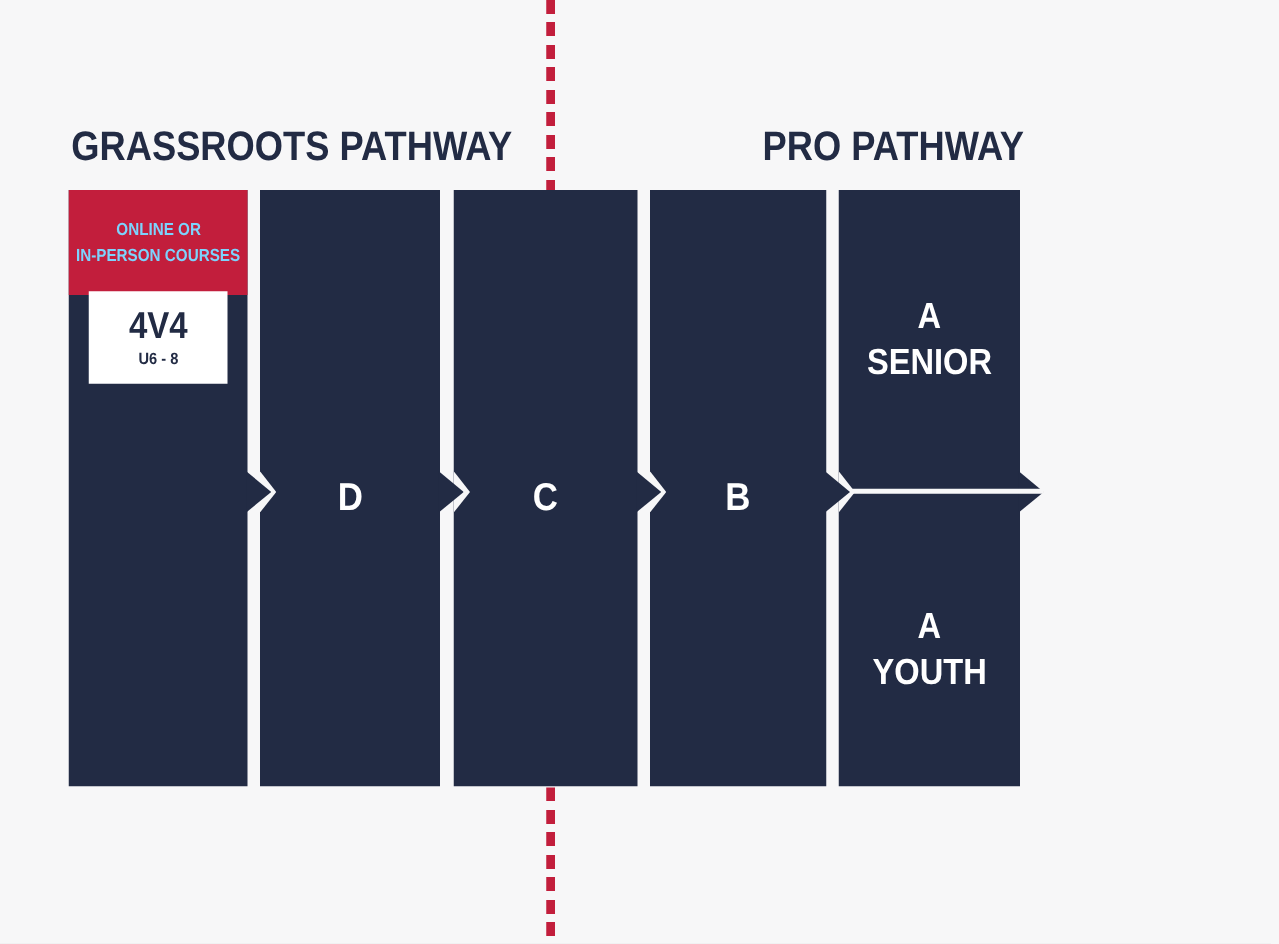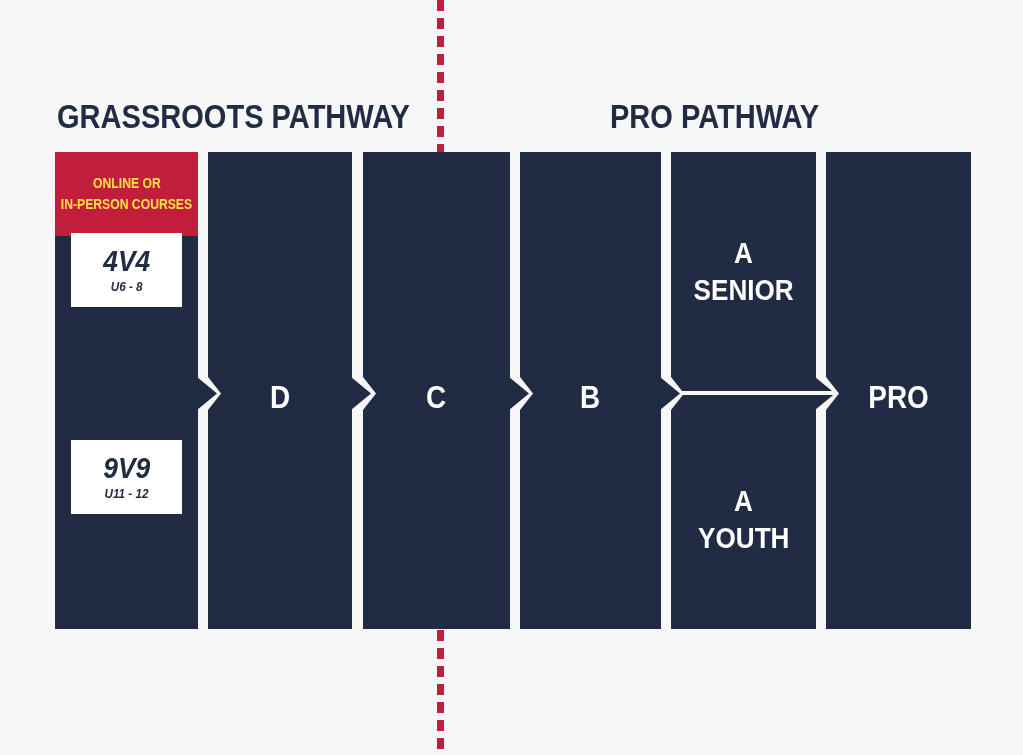--- a/index.html
+++ b/index.html
@@ -35,28 +35,28 @@
     display:flex;align-items:center;justify-content:center;
     height:100%;padding-top:13px;box-sizing:border-box;
   }
   .col-letter{
     color:#FFFFFF;font-size:31px;font-weight:bold;line-height:31px;
     transform:scaleX(0.9);white-space:nowrap;
   }
   
   .red-header{
     position:absolute;top:0;left:0;width:100%;height:84px;background:#C21E3C;
-    color:#fde047;display:flex;flex-direction:column;align-items:center;justify-content:center;
+    color:#7dd3fc;display:flex;flex-direction:column;align-items:center;justify-content:center;
     font-weight:bold;font-size:14px;line-height:21px;text-align:center;
   }
   .red-header span{display:inline-block;transform:scaleX(0.87);white-space:nowrap;}
   .level-box{
     position:absolute;left:16px;width:111px;height:74px;background:#FFFFFF;
     display:flex;flex-direction:column;align-items:center;justify-content:center;
-    color:#222B44;text-align:center;font-style:italic;
+    color:#222B44;text-align:center;
   }
   .level-box.lv0{top:81px;} .level-box.lv1{top:185px;}
   .level-box.lv2{top:288px;} .level-box.lv3{top:391px;}
   .level-format{font-size:30px;font-weight:bold;line-height:30px;transform:scaleX(0.88);white-space:nowrap;}
   .level-ages{font-size:13px;font-weight:bold;line-height:14px;margin-top:4px;transform:scaleX(0.9);white-space:nowrap;}
   
   .a-half{
     position:absolute;left:0;width:100%;
     display:flex;flex-direction:column;align-items:center;justify-content:center;
     color:#FFFFFF;font-weight:bold;font-size:29px;line-height:37px;text-align:center;
@@ -94,24 +94,20 @@
 
   <div class="col col-grassroots">
     <div class="red-header">
       <span>ONLINE OR</span>
       <span>IN-PERSON COURSES</span>
     </div>
     <div class="level-box lv0">
       <div class="level-format">4V4</div>
       <div class="level-ages">U6 - 8</div>
     </div>
-    <div class="level-box lv2">
-      <div class="level-format">9V9</div>
-      <div class="level-ages">U11 - 12</div>
-    </div>
   </div>
 
   <div class="col col-d">
     <div class="col-letter-wrap">
       <span class="col-letter">D</span>
     </div>
   </div>
 
   <div class="col col-c">
     <div class="col-letter-wrap">
@@ -129,25 +125,20 @@
     <div class="a-half a-senior">
       <span>A</span>
       <span>SENIOR</span>
     </div>
     <div class="a-half a-youth">
       <span>A</span>
       <span>YOUTH</span>
     </div>
   </div>
 
-  <div class="col col-pro">
-    <div class="col-letter-wrap">
-      <span class="col-letter">PRO</span>
-    </div>
-  </div>
 
   <div class="notch n1"></div>
   <div class="notch n2"></div>
   <div class="notch n3"></div>
   <div class="notch n4"></div>
   <div class="notch n5"></div>
   <div class="tip t1"></div>
   <div class="tip t2"></div>
   <div class="tip t3"></div>
   <div class="tip t4"></div>

